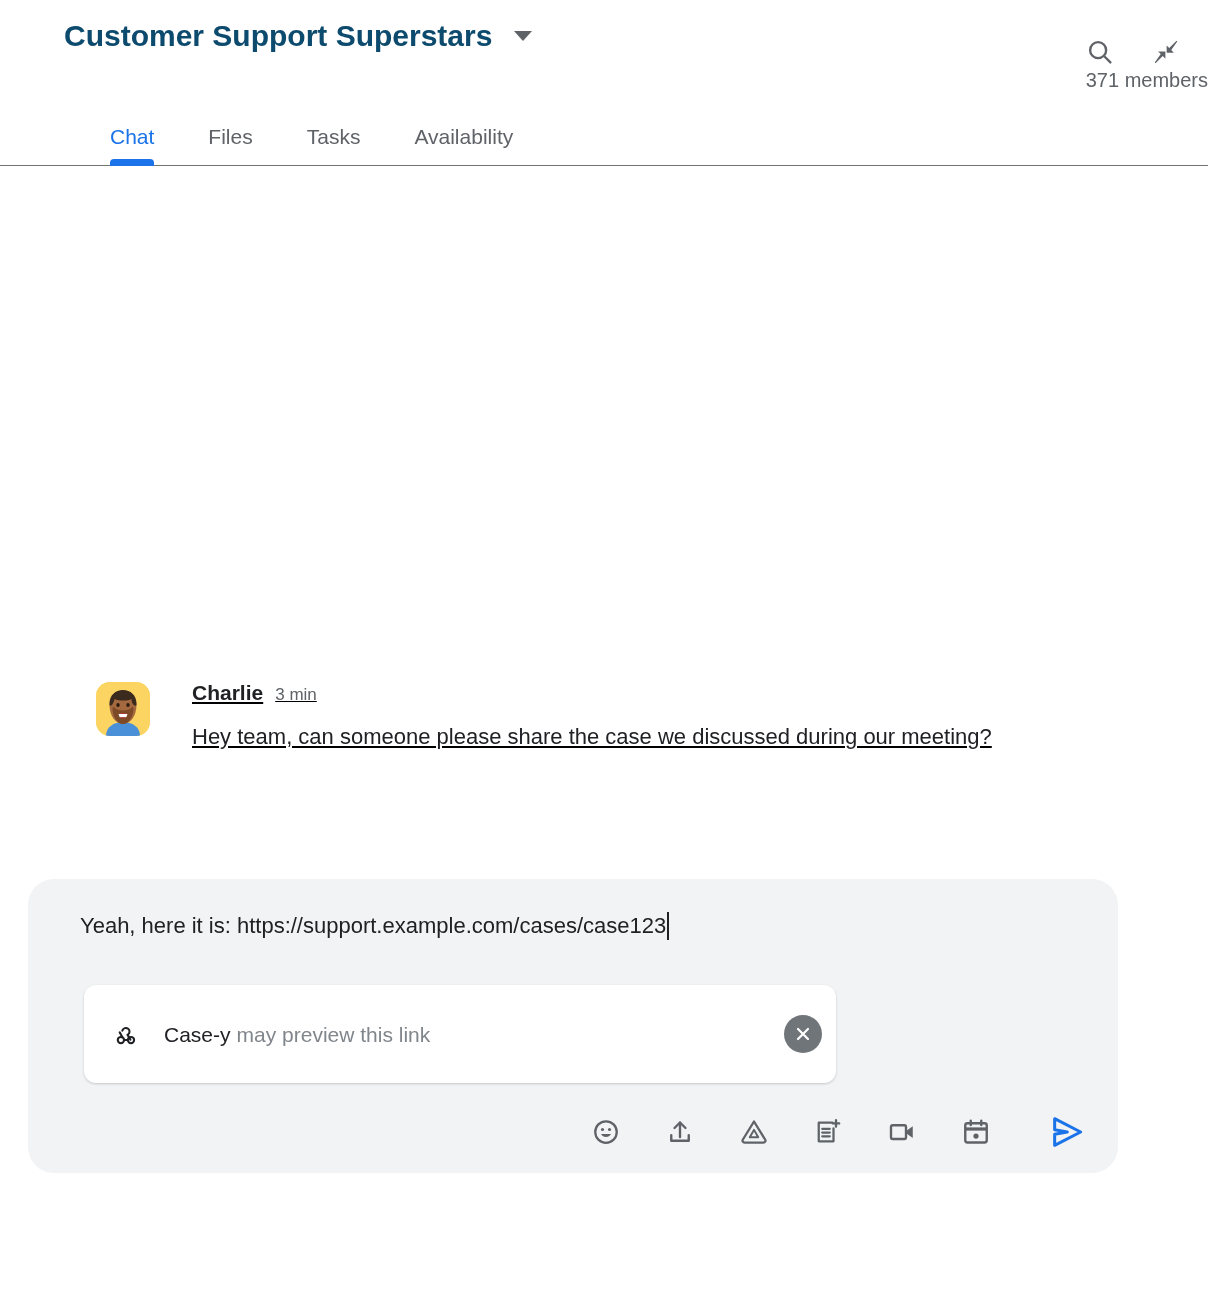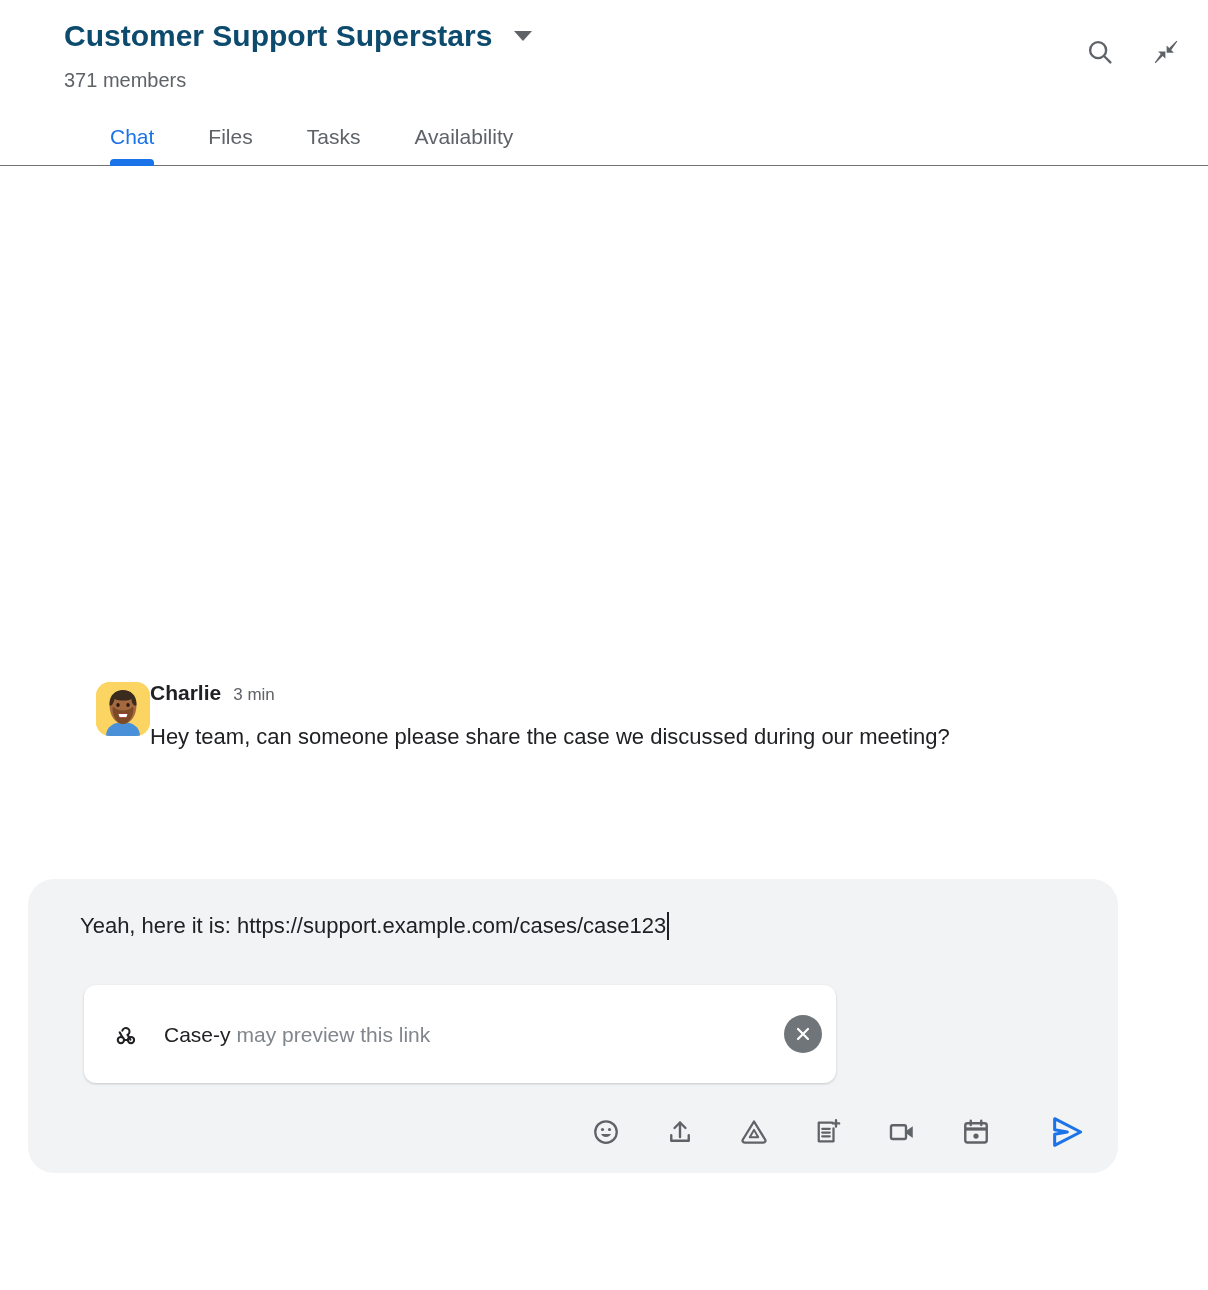--- a/index.html
+++ b/index.html
@@ -47,20 +47,21 @@
     border-right: 9px solid transparent;
     border-top: 10px solid #5f6368;
     cursor: pointer;
   }
   .members {
     padding-left: 64px;
     margin-top: 10px;
     font-size: 20px;
     line-height: 24px;
     color: #5f6368;
+    text-align: right;
   }
 
   .header-actions {
     position: absolute;
     top: 36px;
     right: 26px;
     display: flex;
     align-items: center;
     gap: 34px;
   }
@@ -126,21 +127,21 @@
     width: 54px;
     height: 54px;
     border-radius: 14px;
     background: #fcd462;
     position: relative;
     overflow: hidden;
     flex: 0 0 auto;
     margin-top: 2px;
   }
   .avatar svg { display: block; }
-  .msg-body { flex: 1 1 auto; }
+  .msg-body { margin-left: 42px; flex: 1 1 auto; text-decoration: underline; }
   .msg-head {
     display: flex;
     align-items: baseline;
     gap: 12px;
   }
   .msg-author {
     font-size: 21px;
     line-height: 25px;
     font-weight: 700;
     color: #202124;

